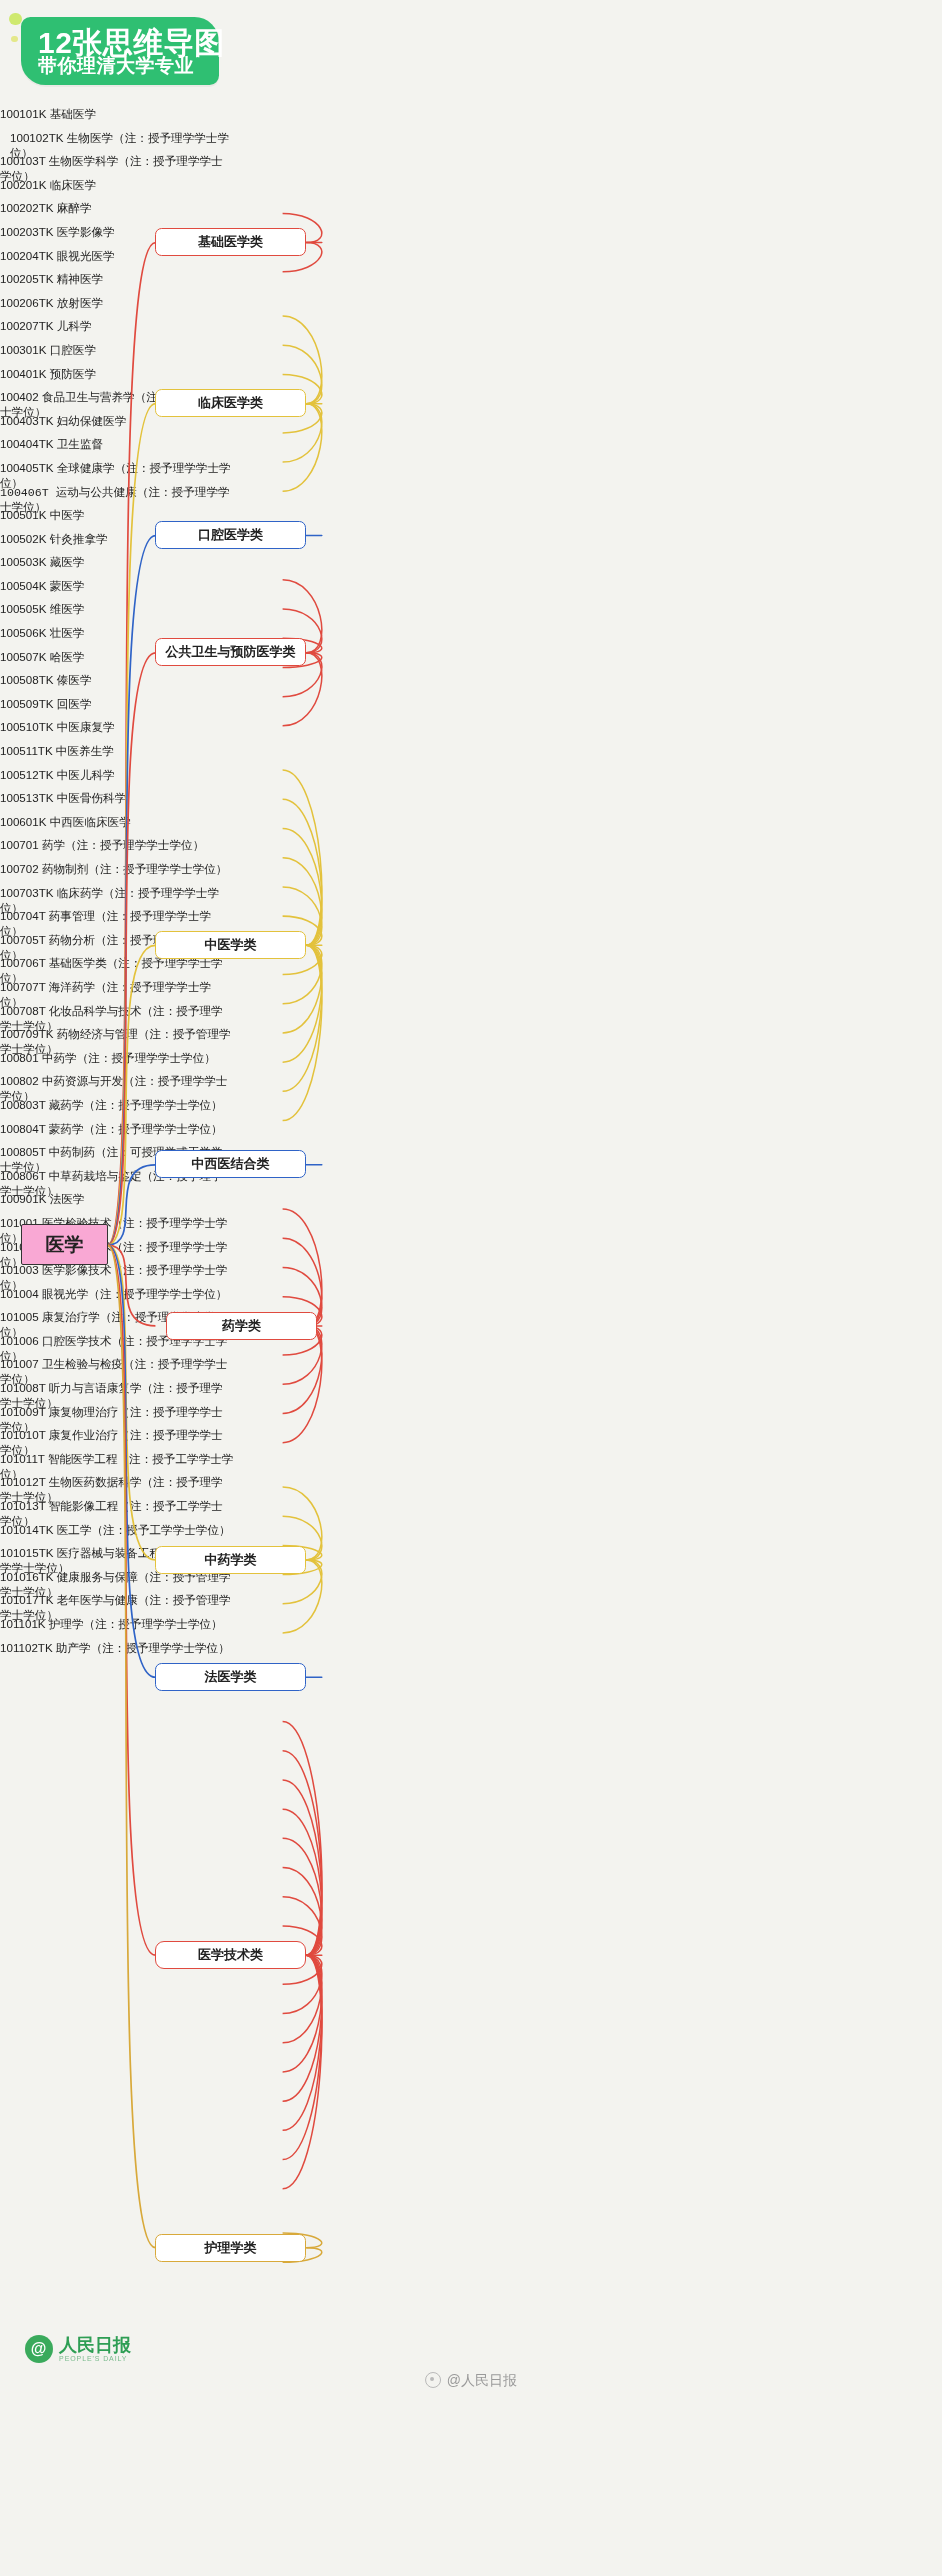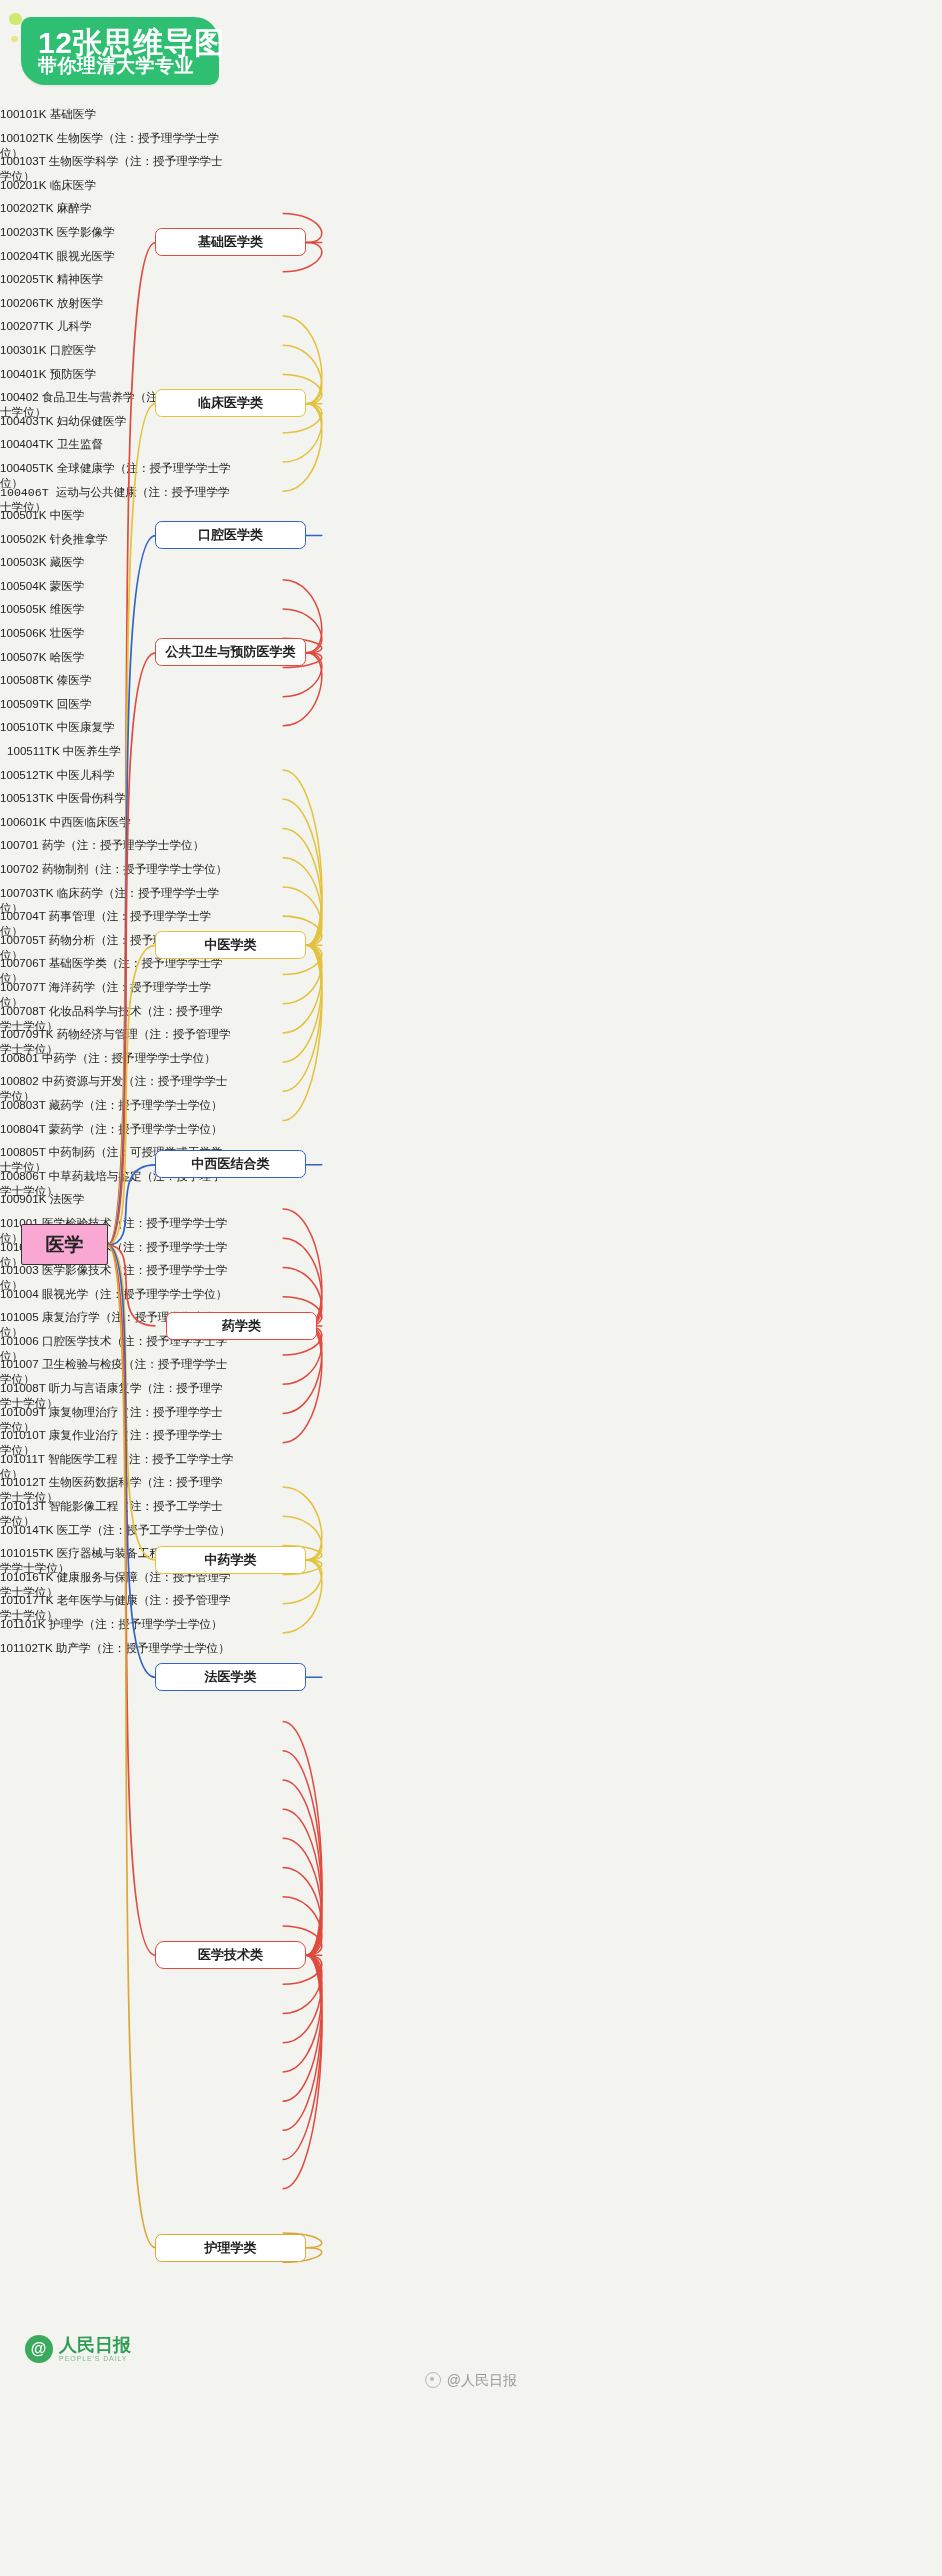--- a/index.html
+++ b/index.html
@@ -176,21 +176,21 @@
         <path d="M114,1207.75 C154,1207.75 110,889.5 165,889.5" fill="none" stroke="#e3c23c" stroke-width="1.8"></path>
         <path d="M114,1207.75 C154,1207.75 110,1122.5 165,1122.5" fill="none" stroke="#2f63c7" stroke-width="1.8"></path>
         <path d="M114,1207.75 C154,1207.75 110,1293.5 165,1293.5" fill="none" stroke="#e04a3f" stroke-width="1.8"></path>
         <path d="M114,1207.75 C154,1207.75 110,1542 165,1542" fill="none" stroke="#e3c23c" stroke-width="1.8"></path>
         <path d="M114,1207.75 C154,1207.75 110,1666.5 165,1666.5" fill="none" stroke="#2f63c7" stroke-width="1.8"></path>
         <path d="M114,1207.75 C154,1207.75 110,1961.5 165,1961.5" fill="none" stroke="#e04a3f" stroke-width="1.8"></path>
         <path d="M114,1207.75 C154,1207.75 110,2272 165,2272" fill="none" stroke="#d8a93a" stroke-width="1.8"></path>
       </svg>
     <div class="node root" id="root-node" style="top: 1117px;">医学</div>
   <div class="leaf w1 c-red" style="top: 94px; width: 234px;">100101K 基础医学</div>
-      <div class="leaf w2 c-red" style="top: 123px; width: 234px;">100102TK 生物医学（注：授予理学学士学位）</div>
+      <div class="leaf w2 c-red" style="top: 123px; width: 234px; padding-left: 10px;">100102TK 生物医学（注：授予理学学士学位）</div>
       <div class="leaf w2 c-red" style="top: 153px; width: 234px;">100103T 生物医学科学（注：授予理学学士学位）</div>
       <div class="node cat c-red" style="top: 121px;">基础医学类</div>
       <div class="leaf w1 c-yellow" style="top: 197px; width: 234px;">100201K 临床医学</div>
       <div class="leaf w1 c-yellow" style="top: 226px; width: 234px;">100202TK 麻醉学</div>
       <div class="leaf w1 c-yellow" style="top: 255px; width: 234px;">100203TK 医学影像学</div>
       <div class="leaf w1 c-yellow" style="top: 285px; width: 234px;">100204TK 眼视光医学</div>
       <div class="leaf w1 c-yellow" style="top: 314px; width: 234px;">100205TK 精神医学</div>
       <div class="leaf w1 c-yellow" style="top: 343px; width: 234px;">100206TK 放射医学</div>
       <div class="leaf w1 c-yellow" style="top: 372px; width: 234px;">100207TK 儿科学</div>
       <div class="node cat c-yellow" style="top: 282px;">临床医学类</div>
@@ -206,21 +206,21 @@
       <div class="leaf w1 c-yellow" style="top: 651px; width: 234px;">100501K 中医学</div>
       <div class="leaf w1 c-yellow" style="top: 680px; width: 234px;">100502K 针灸推拿学</div>
       <div class="leaf w1 c-yellow" style="top: 709px; width: 234px;">100503K 藏医学</div>
       <div class="leaf w1 c-yellow" style="top: 739px; width: 234px;">100504K 蒙医学</div>
       <div class="leaf w1 c-yellow" style="top: 768px; width: 234px;">100505K 维医学</div>
       <div class="leaf w1 c-yellow" style="top: 797px; width: 234px;">100506K 壮医学</div>
       <div class="leaf w1 c-yellow" style="top: 826px; width: 234px;">100507K 哈医学</div>
       <div class="leaf w1 c-yellow" style="top: 856px; width: 234px;">100508TK 傣医学</div>
       <div class="leaf w1 c-yellow" style="top: 885px; width: 234px;">100509TK 回医学</div>
       <div class="leaf w1 c-yellow" style="top: 914px; width: 234px;">100510TK 中医康复学</div>
-      <div class="leaf w1 c-yellow" style="top: 943px; width: 234px; margin-left: 7px;">100511TK 中医养生学</div>
+      <div class="leaf w1 c-yellow" style="top: 943px; width: 234px;">100511TK 中医养生学</div>
       <div class="leaf w1 c-yellow" style="top: 972px; width: 234px;">100512TK 中医儿科学</div>
       <div class="leaf w1 c-yellow" style="top: 1002px; width: 234px;">100513TK 中医骨伤科学</div>
       <div class="node cat c-yellow" style="top: 824px;">中医学类</div>
       <div class="leaf w1 c-blue" style="top: 1046px; width: 234px;">100601K 中西医临床医学</div>
       <div class="node cat c-blue" style="top: 1043px;">中西医结合类</div>
       <div class="leaf w1 c-red" style="top: 1090px; width: 234px;">100701 药学（注：授予理学学士学位）</div>
       <div class="leaf w2 c-red" style="top: 1119px; width: 234px;">100702 药物制剂（注：授予理学学士学位）</div>
       <div class="leaf w2 c-red" style="top: 1149px; width: 234px;">100703TK 临床药学（注：授予理学学士学位）</div>
       <div class="leaf w2 c-red" style="top: 1178px; width: 234px;">100704T 药事管理（注：授予理学学士学位）</div>
       <div class="leaf w2 c-red" style="top: 1207px; width: 234px;">100705T 药物分析（注：授予理学学士学位）</div>

